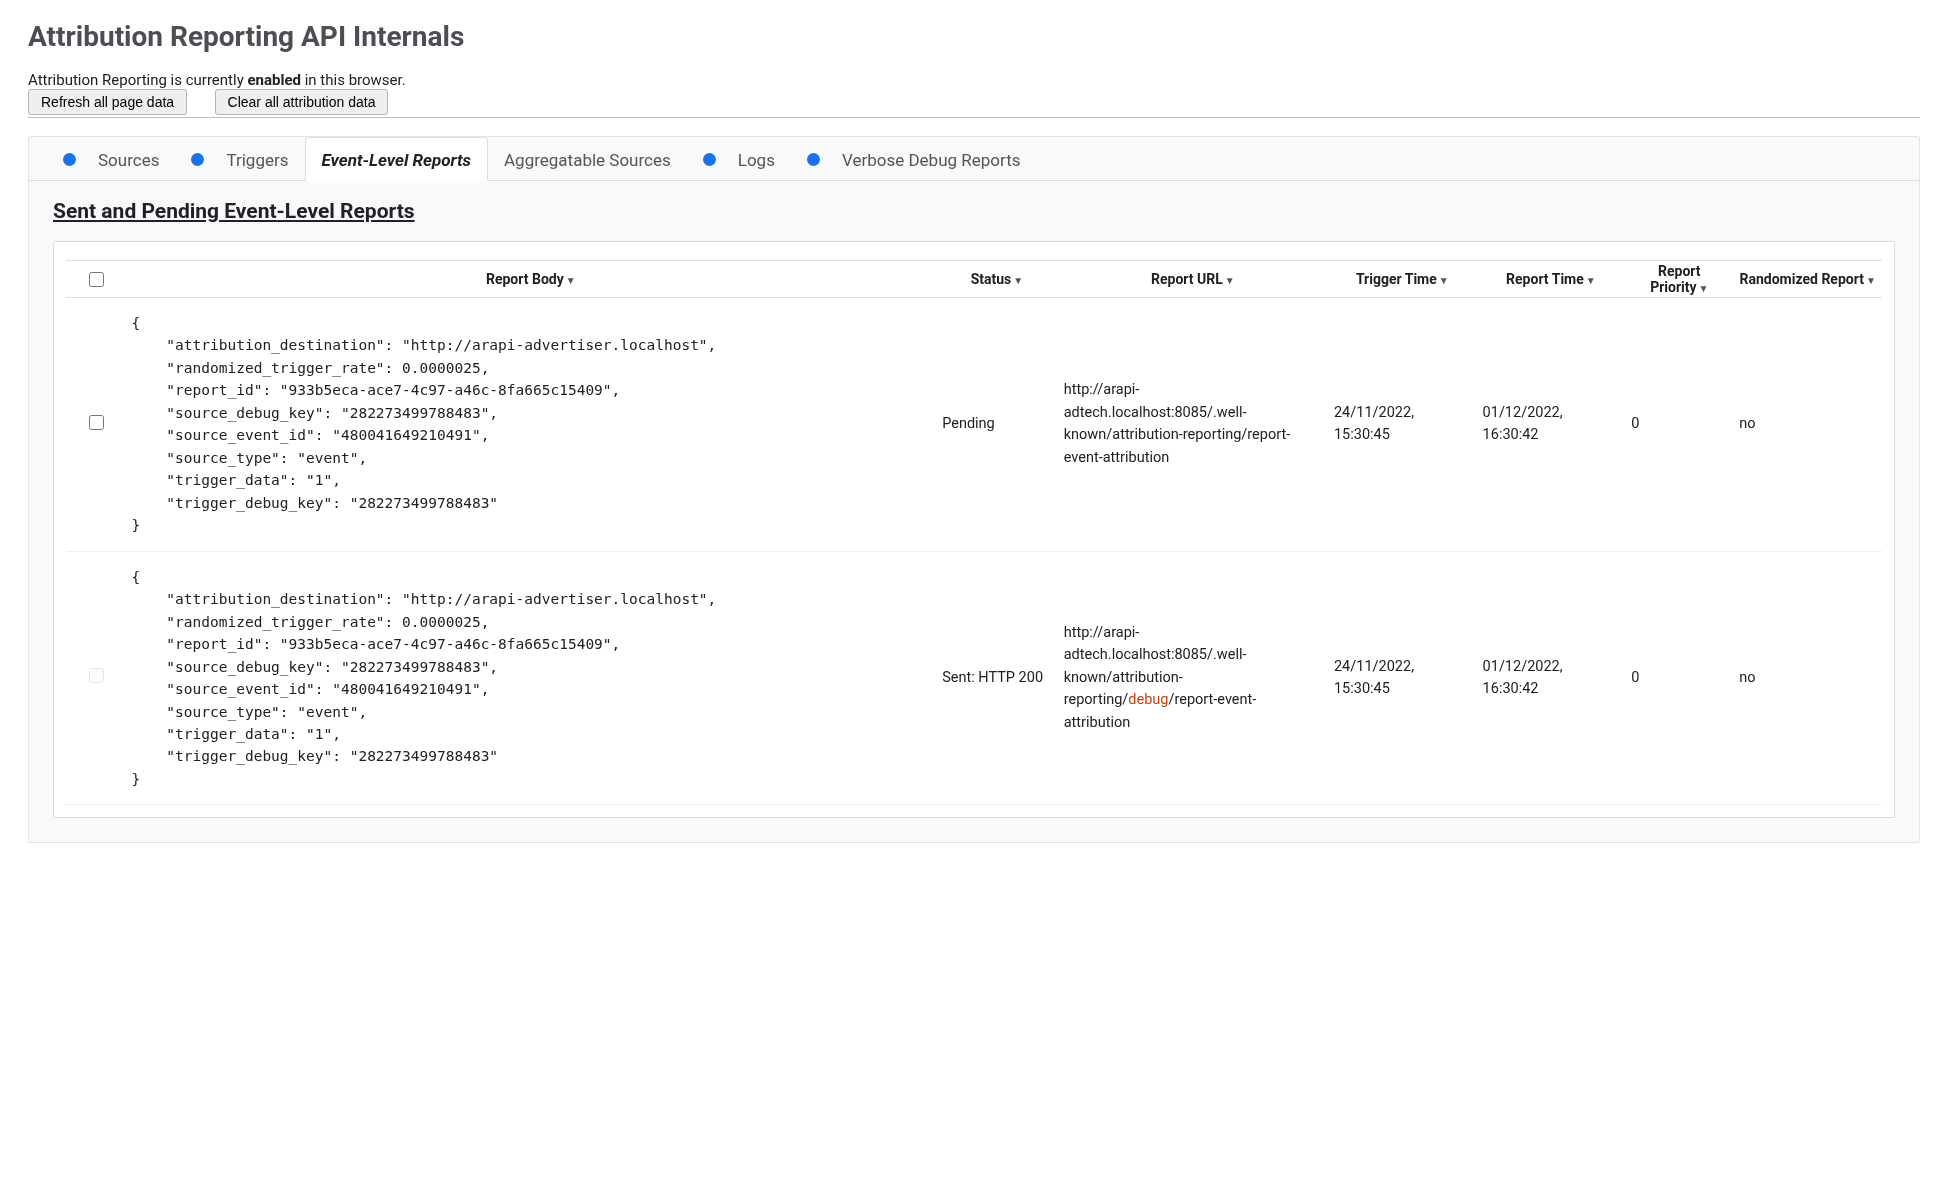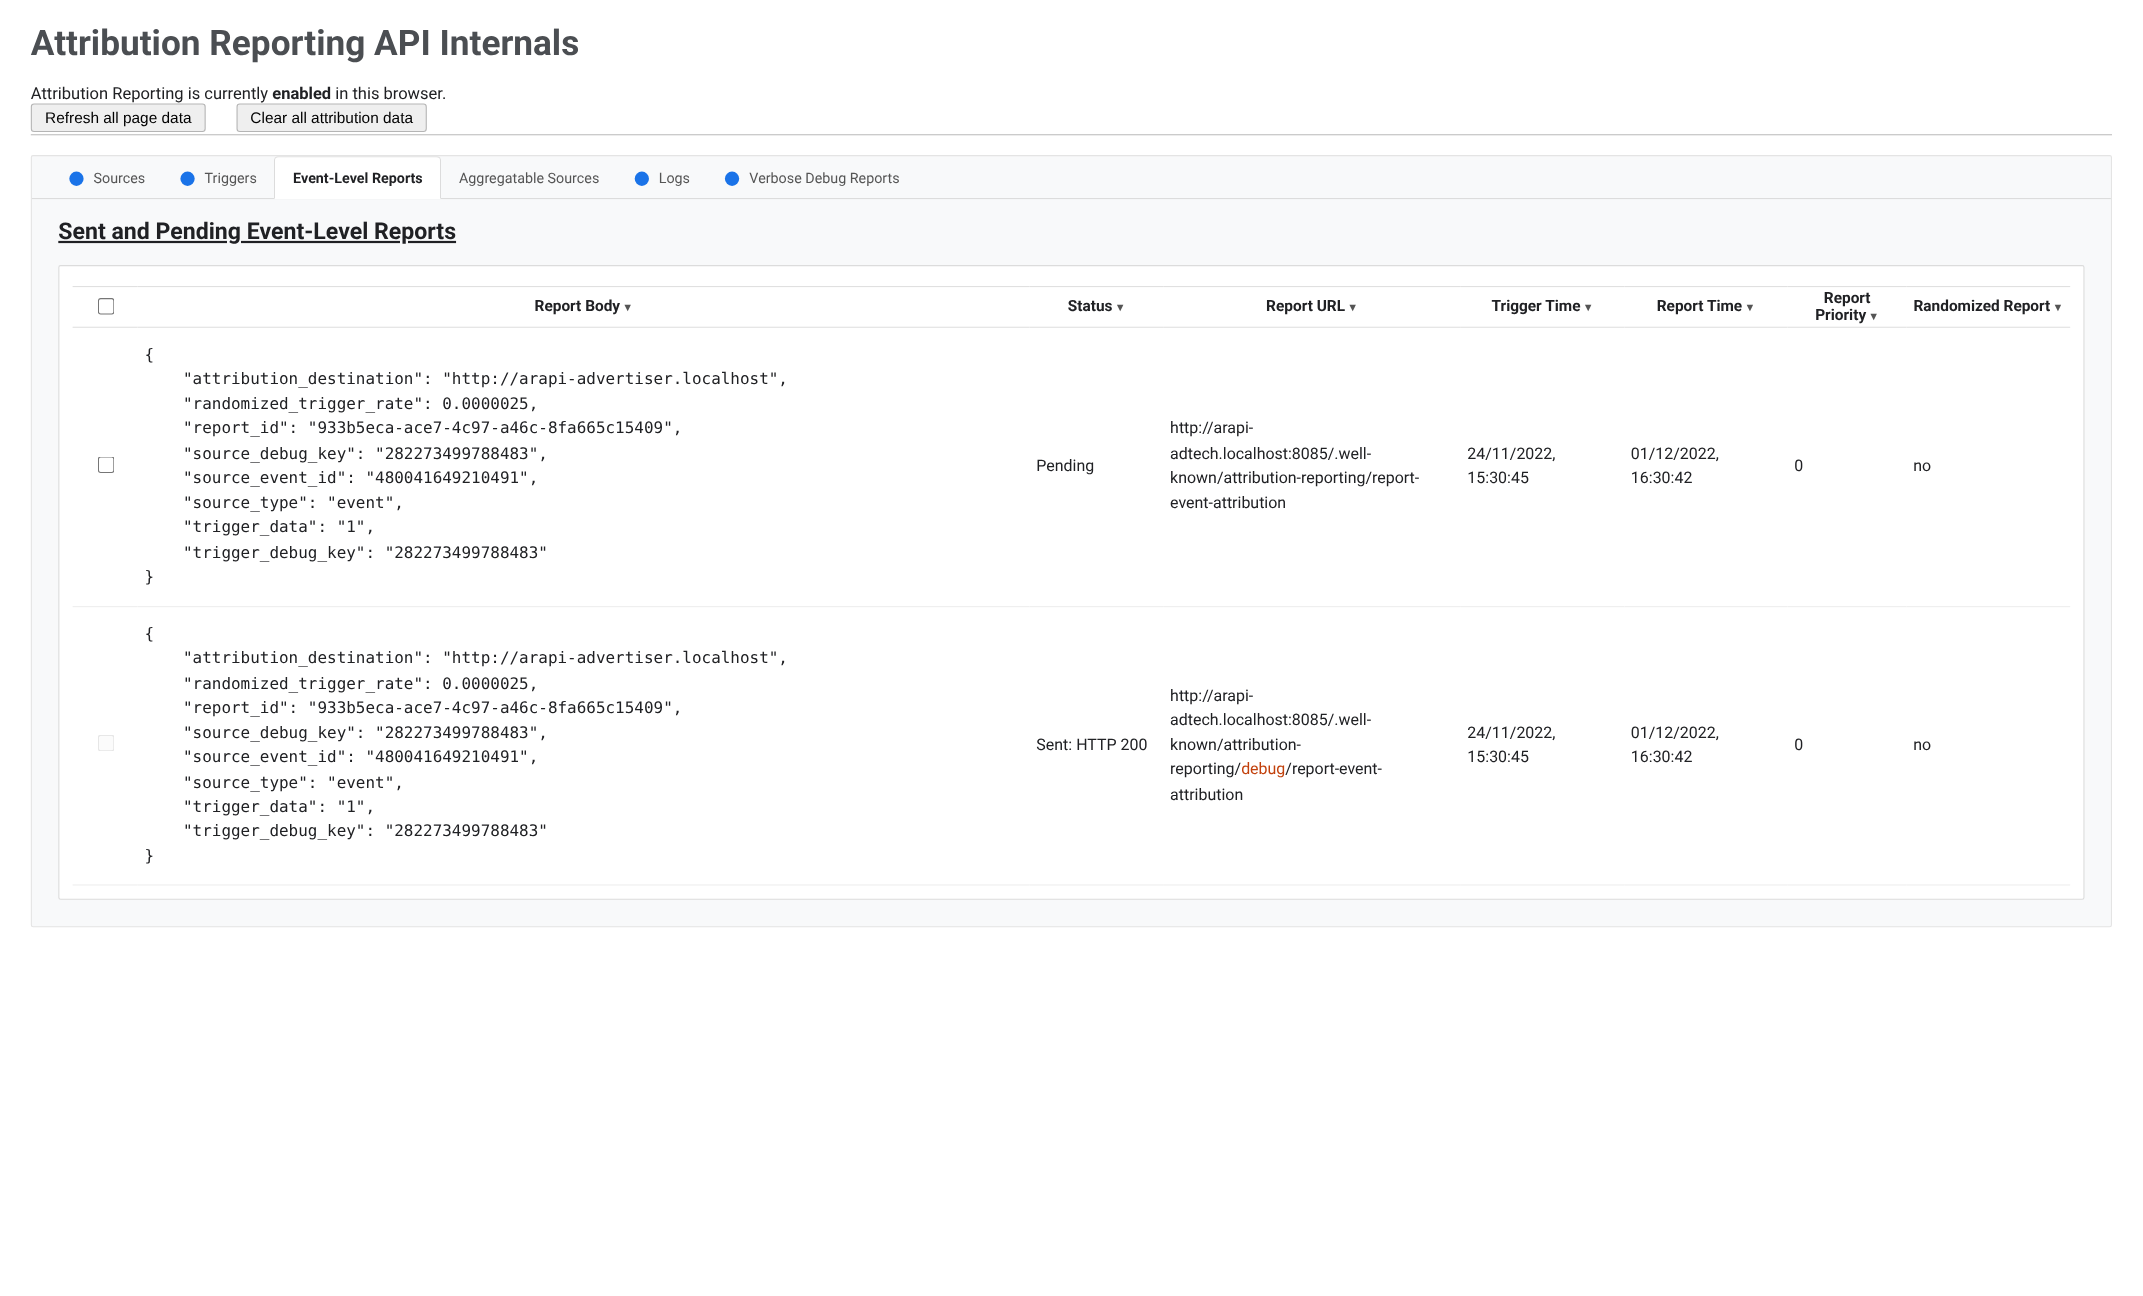--- a/index.html
+++ b/index.html
@@ -5,21 +5,21 @@
   * { box-sizing: border-box; }
   body {
     margin: 0;
     padding: 20px 28px;
     font-family: -apple-system, BlinkMacSystemFont, "Segoe UI", Roboto, Arial, sans-serif;
     font-size: 14px;
     color: #202124;
     background: #fff;
   }
   h1 {
-    font-size: 32px;
+    font-size: 28px;
     font-weight: 700;
     color: #4b4e52;
     margin: 0 0 18px 0;
   }
   .status-line { font-size: 15px; }
   .status-line .state { font-weight: 700; }
   .top-buttons { margin-bottom: 2px; }
   .top-buttons button {
     background: #efefef;
     border: 1px solid #b5b5b5;
@@ -39,33 +39,34 @@
   .tabs {
     display: flex;
     align-items: stretch;
     border-bottom: 1px solid #dcdcdc;
     padding-left: 18px;
   }
   .tab {
     display: flex;
     align-items: center;
     padding: 12px 16px 10px 16px;
-    font-size: 13px;
+    font-size: 17px;
     color: #555;
     cursor: pointer;
-    gap: 9px;
+    gap: 22px;
   }
   .tab.active {
     background: #fff;
     border: 1px solid #dcdcdc;
     border-bottom: 1px solid #fff;
     border-radius: 4px 4px 0 0;
     margin-bottom: -1px;
     font-weight: 700;
     color: #202124;
+    font-style: italic;
   }
   .dot {
     width: 13px; height: 13px;
     border-radius: 50%;
     background: #1a73e8;
     display: inline-block;
   }
   .section-title {
     font-size: 21px;
     font-weight: 700;

